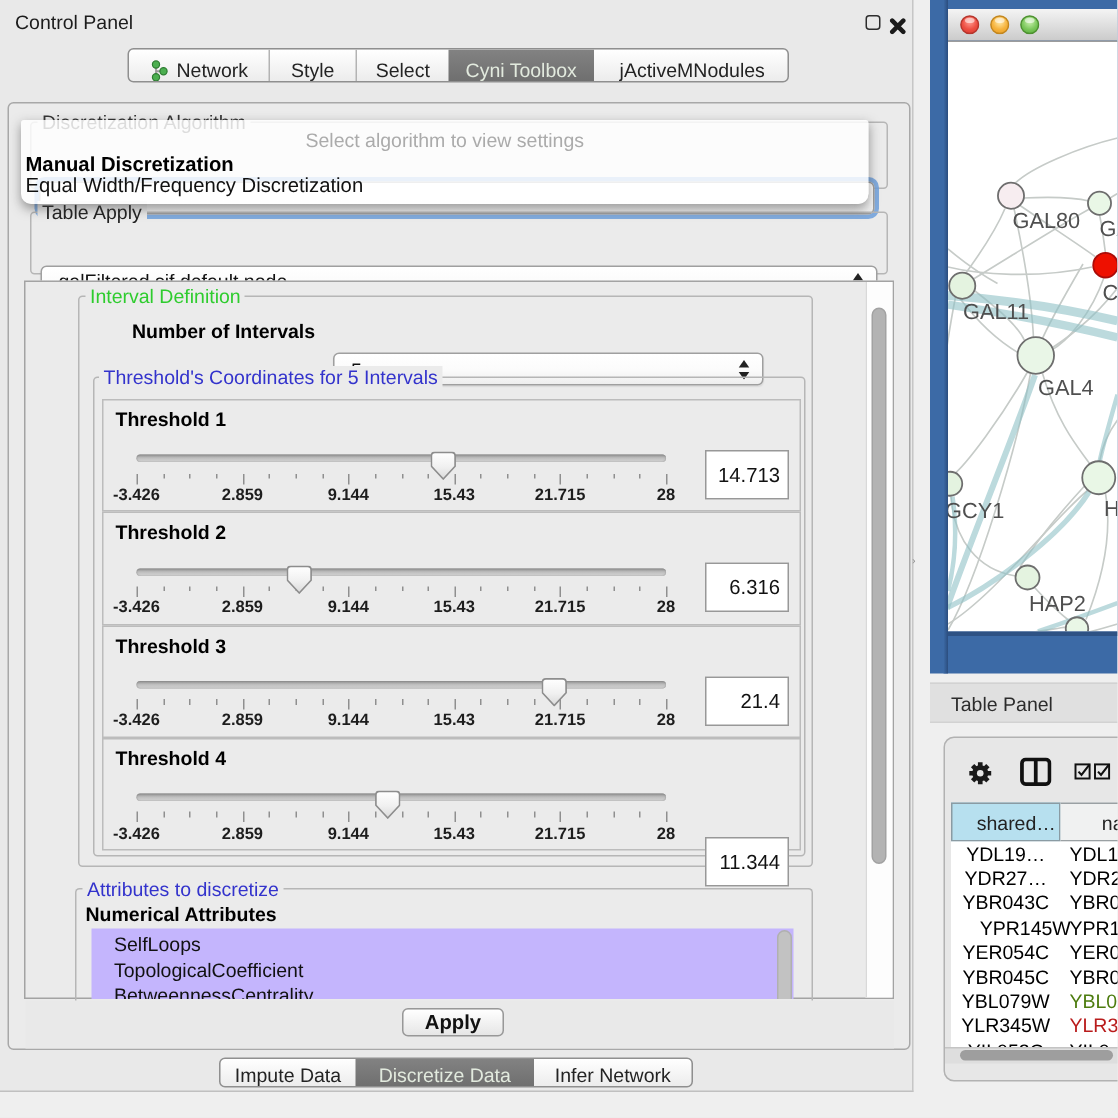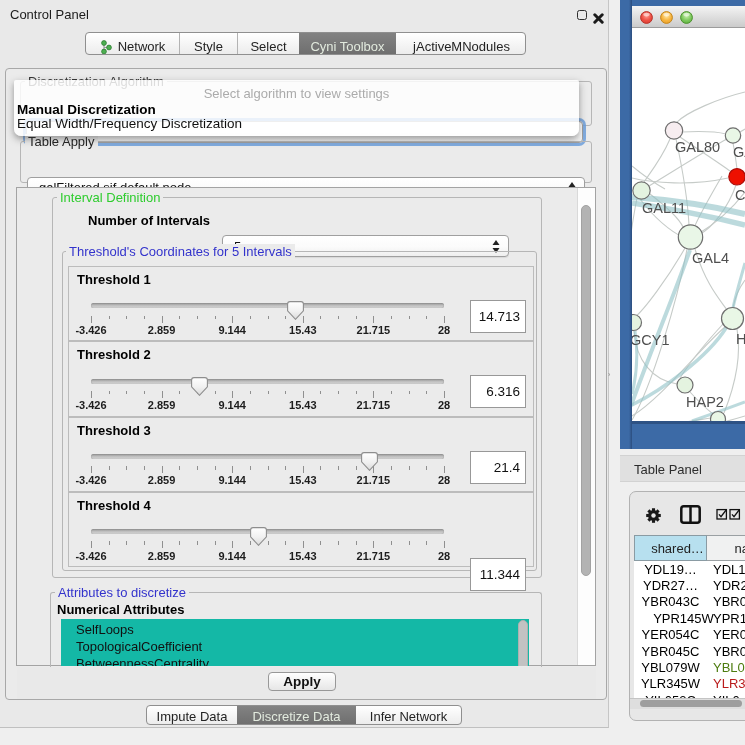--- a/index.html
+++ b/index.html
@@ -228,21 +228,21 @@
           <stop offset="0.55" stop-color="#f0f0f0"></stop>
           <stop offset="1" stop-color="#dadada"></stop>
         </linearGradient>
       </defs>
       <path d="M3,0.6 H14 Q16.4,0.6 16.4,3 V9.8 L8.5,18.3 L0.6,9.8 V3 Q0.6,0.6 3,0.6 Z" fill="url(#tg)" stroke="#8d8d8d" stroke-width="1.1"></path>
     </svg></div>
 <div class="vbox" style="left:470px;top:525.9px;width:56px;height:33px;margin-top:32px;">11.344</div>
 <div style="left:50px;top:592px;width:492px;height:80px;border:1px solid #b6b6b6;border-radius:3px;border-bottom:none;"></div>
 <div class="grouplab txt" style="left:55px;top:585px;color:#3333cc;">Attributes to discretize</div>
 <div class="thlabel txt" style="left:57px;top:602px;">Numerical Attributes</div>
-<div style="left:61px;top:619px;width:468px;height:47px;background:#14b8a6;overflow:hidden;">
+<div style="left:61px;top:619px;width:468px;height:47px;background:#c4b5fd;overflow:hidden;">
     <div class="txt" style="position:absolute;left:15px;top:3px;font-size:13px;color:#111;">SelfLoops</div>
     <div class="txt" style="position:absolute;left:15px;top:20px;font-size:13px;color:#111;">TopologicalCoefficient</div>
     <div class="txt" style="position:absolute;left:15px;top:37px;font-size:13px;color:#111;">BetweennessCentrality</div>
     <div style="position:absolute;right:1px;top:1px;width:10px;height:60px;background:#c2c2c2;border:1px solid #b0b0b0;border-radius:5px;"></div>
   </div>
 <div style="left:17px;top:667px;width:579px;height:32px;background:#e9e9e9;"></div>
 <div style="left:268px;top:672px;width:68px;height:19px;border:1px solid #989898;border-radius:4px;background:linear-gradient(180deg,#ffffff,#e6e6e6);display:flex;align-items:center;justify-content:center;font-size:13.5px;font-weight:600;color:#111;z-index:2;">Apply</div>
 <div style="left:146px;top:705px;width:316px;height:20px;border:1px solid #8f8f8f;border-radius:4px;background:linear-gradient(180deg,#ffffff,#ececec);display:flex;overflow:hidden;z-index:2;">
 <div class="seg" style="width:90px;">Impute Data</div>
 <div class="seg selseg" style="width:119px;">Discretize Data</div>

